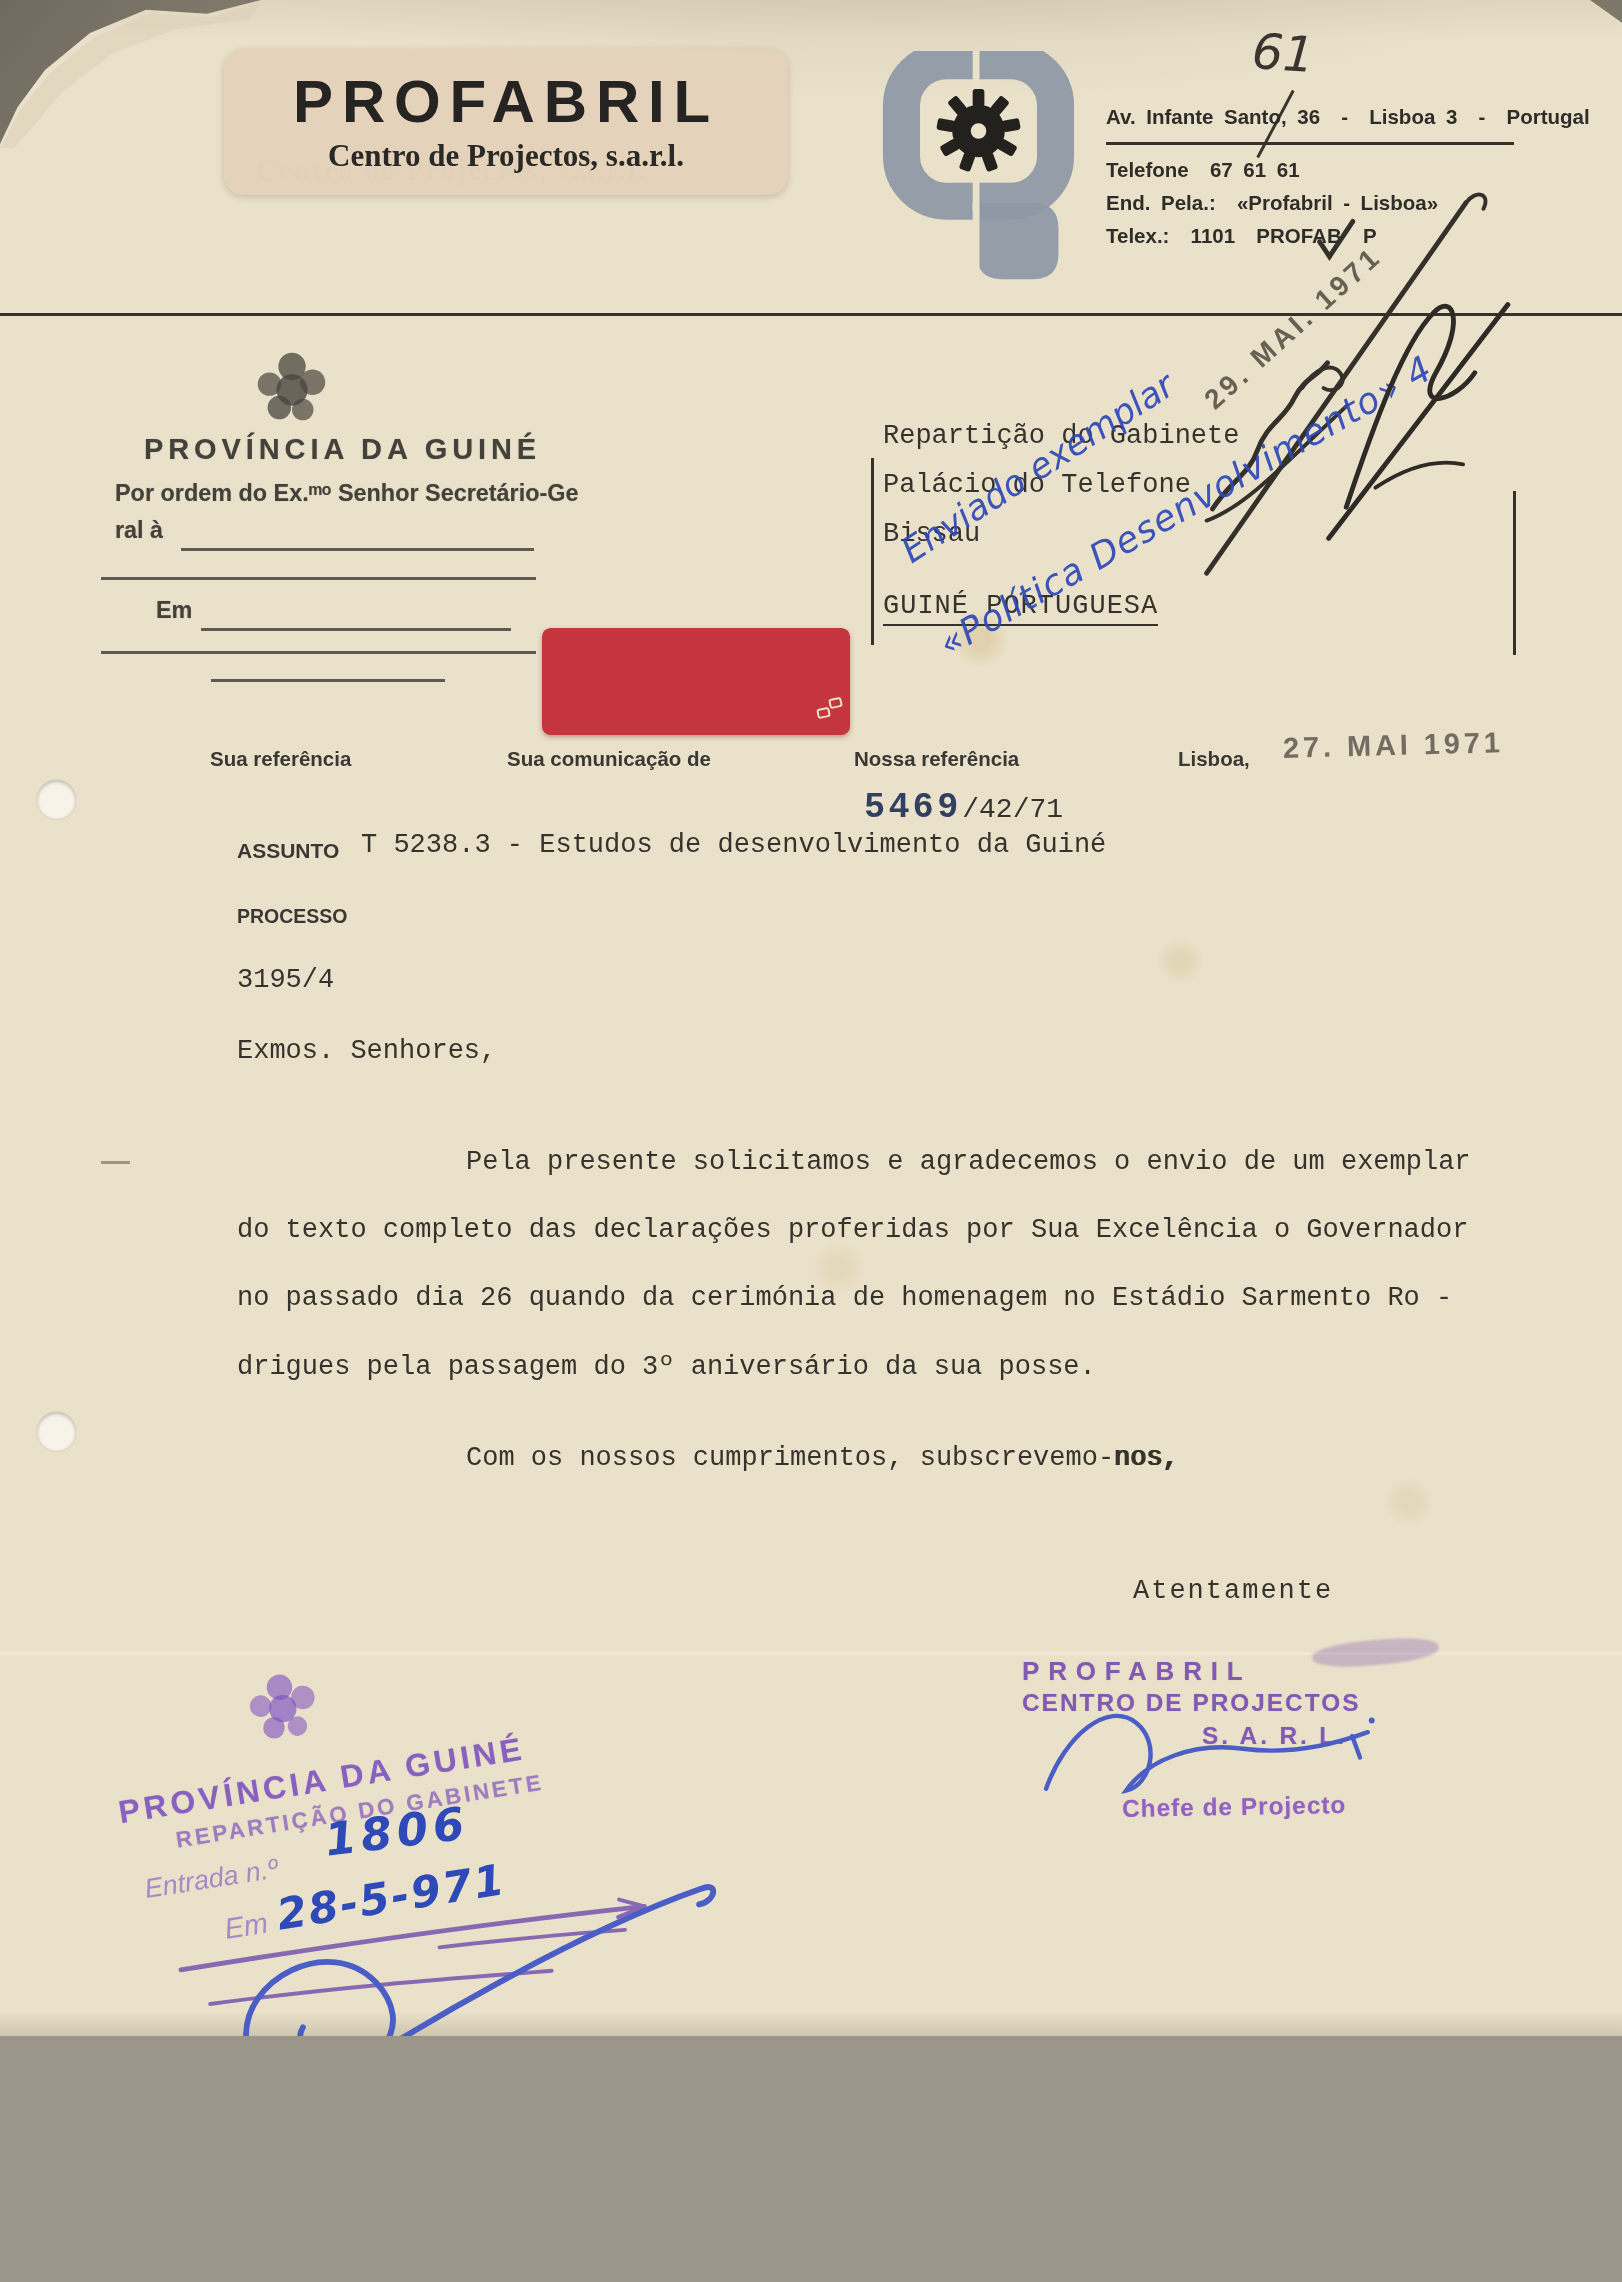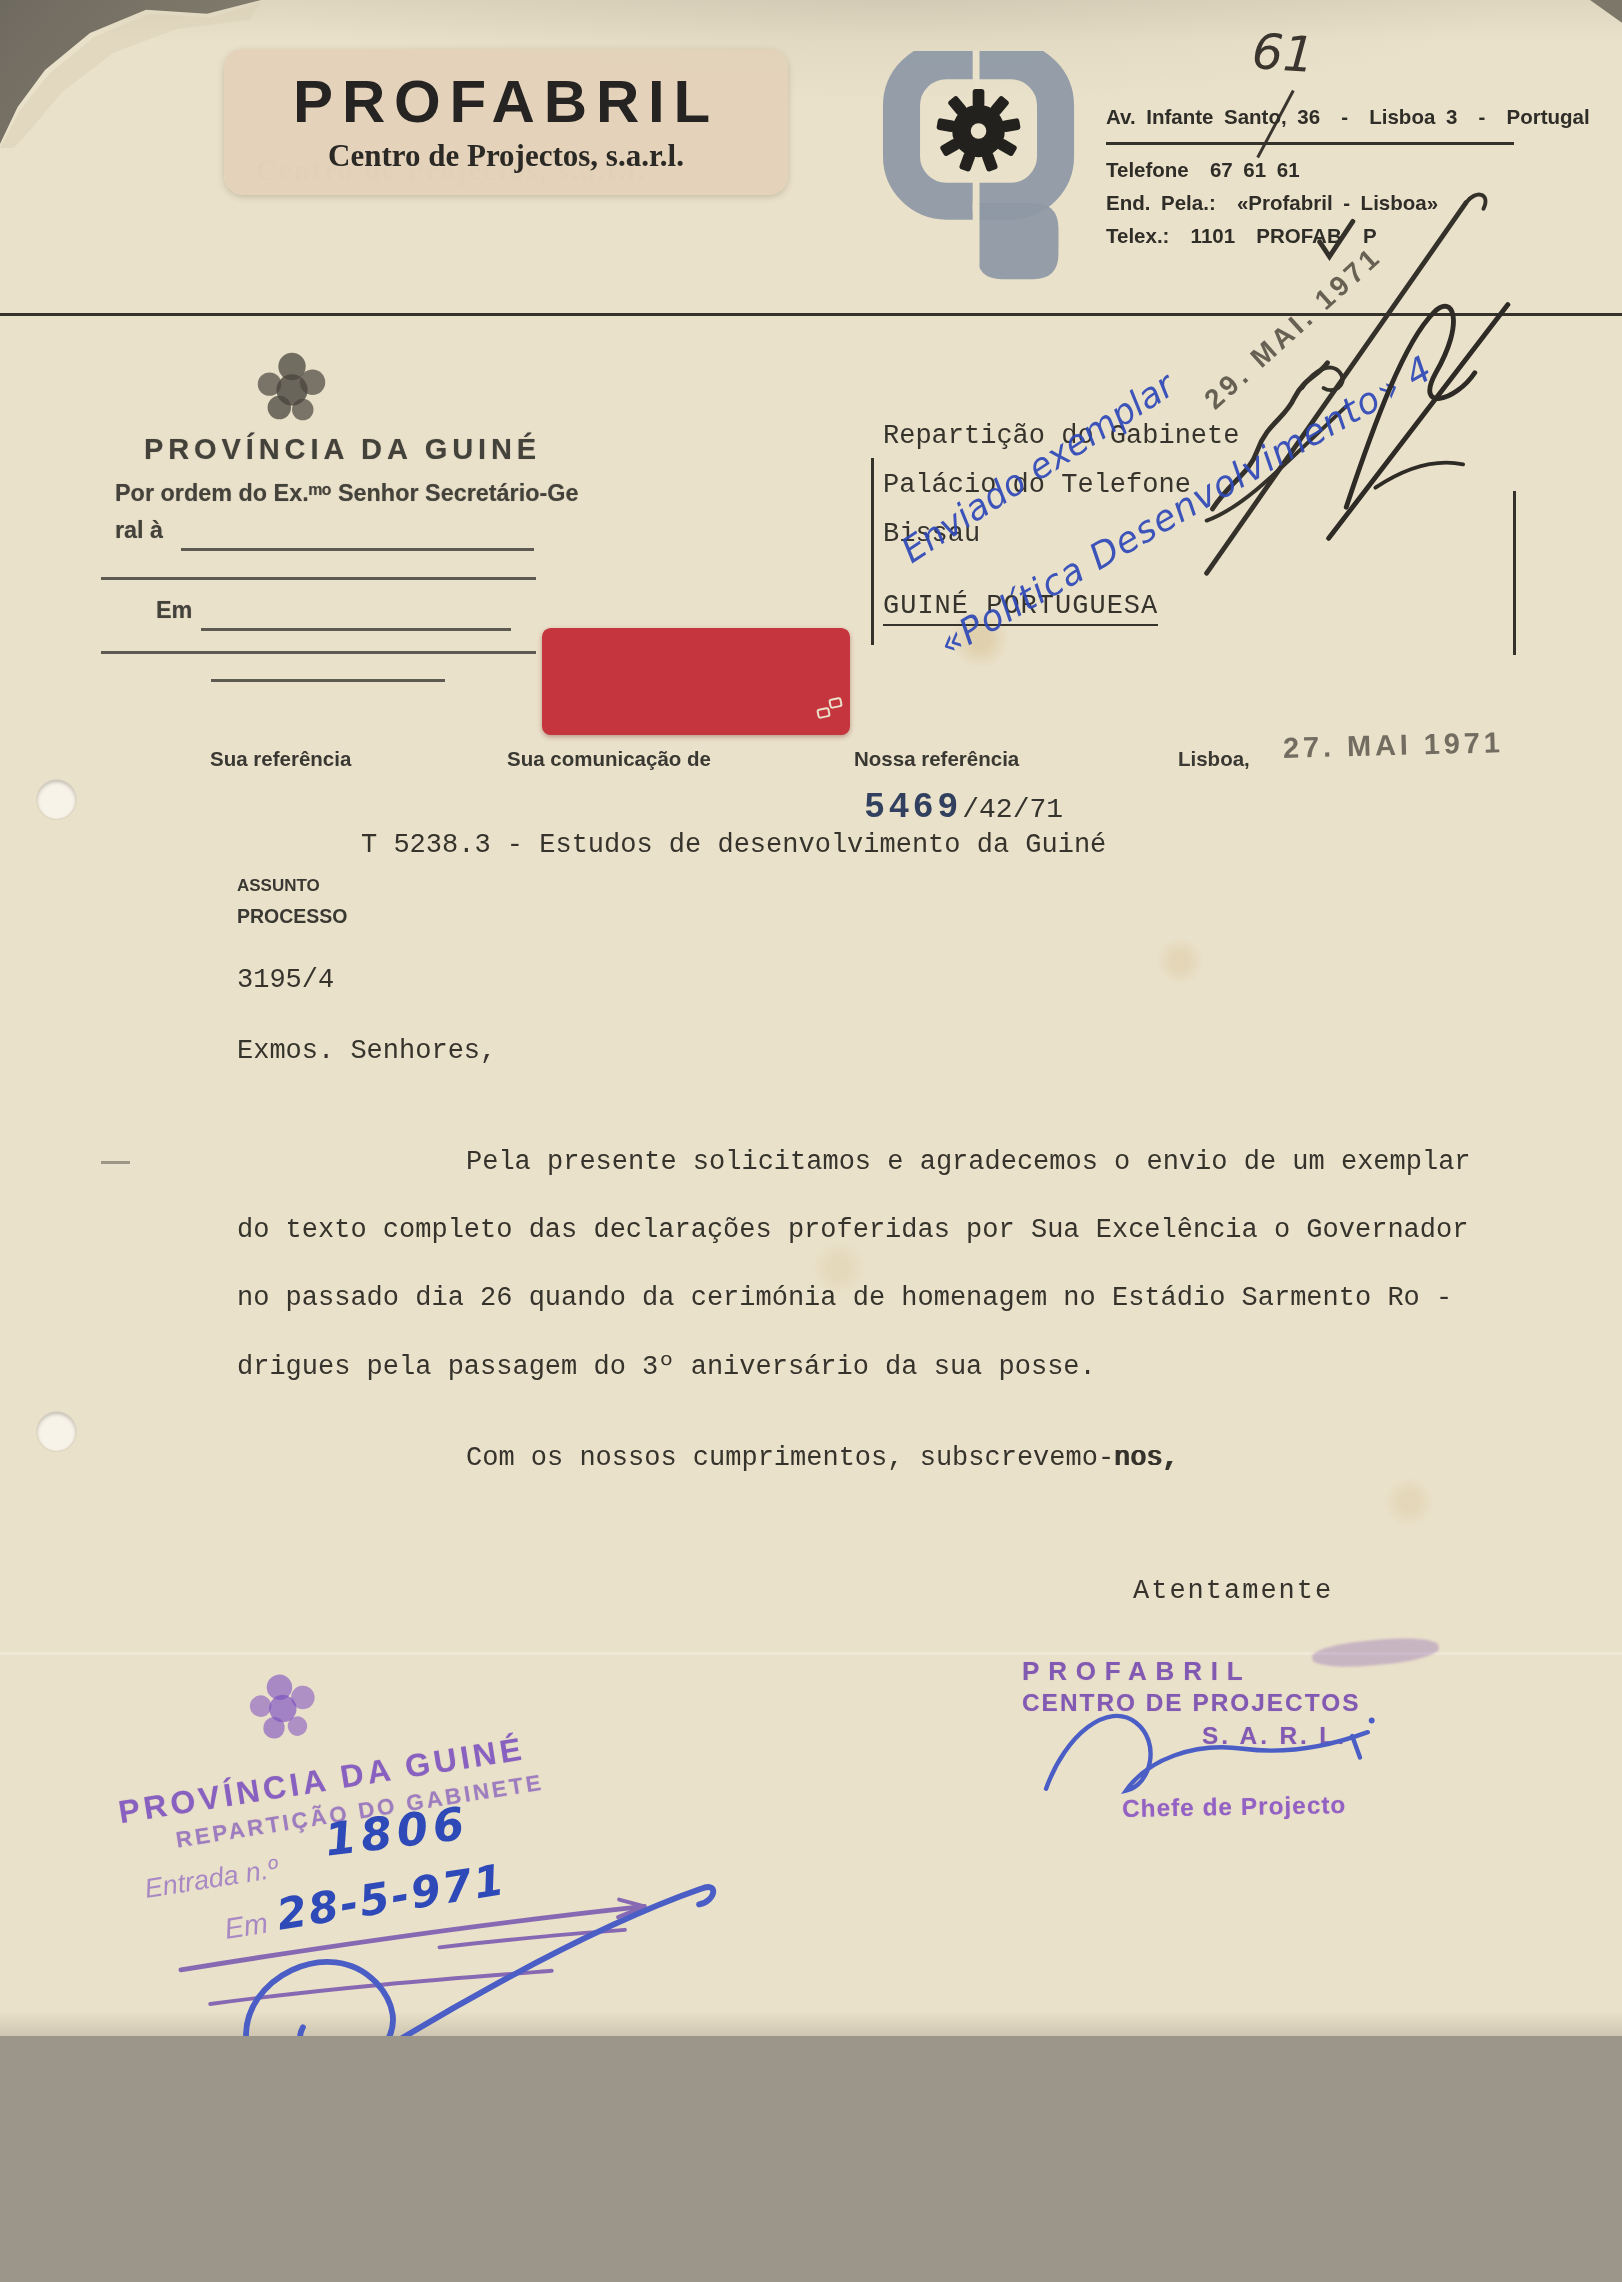--- a/index.html
+++ b/index.html
@@ -78,21 +78,21 @@
   .reflbl{font-weight:bold;font-size:20.5px;color:#3a3832;white-space:pre}
   #refl1{left:210px;top:747px}
   #refl2{left:507px;top:747px}
   #refl3{left:854px;top:747px}
   #refl4{left:1178px;top:747px}
   #date-stamp{left:1283px;top:729px;font-weight:bold;font-size:29px;letter-spacing:3.9px;color:rgba(80,76,66,.78);transform:rotate(-1.5deg);white-space:pre}
   #refnum{left:847px;top:767px;white-space:pre}
   #refnum-stamped{font-weight:bold;font-size:35px;letter-spacing:4.9px;color:#31405e;font-family:"Liberation Sans",sans-serif}
   #refnum-typed{font-family:"Liberation Mono",monospace;font-size:28px;color:#34332d}
   
-  #subj-lbl{left:237px;top:876px;font-weight:bold;font-size:17px;color:#3a3832}
+  #subj-lbl{left:237px;top:839px;font-weight:bold;font-size:21px;color:#3a3832}
   #subj-val{left:361px;top:830px}
   #proc-lbl{left:237px;top:905px;font-weight:bold;font-size:19.5px;color:#3a3832}
   #proc-val{left:237px;top:965px}
   
   #sal{left:237px;top:1036px}
   #mdash{left:101px;top:1161px;width:29px;height:2.9px;background:rgba(92,88,78,.55)}
   #bl1{left:466px;top:1147px}
   #bl2{left:237px;top:1215px}
   #bl3{left:237px;top:1283px}
   #bl4{left:237px;top:1352px}

